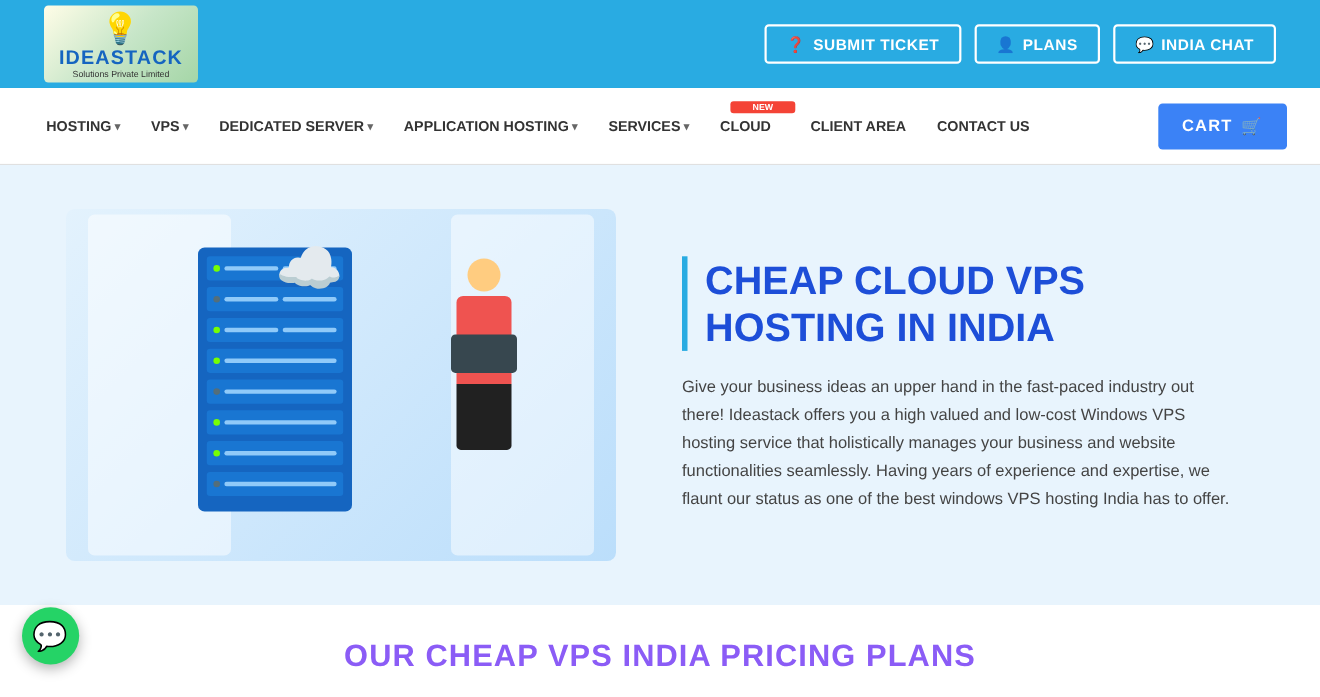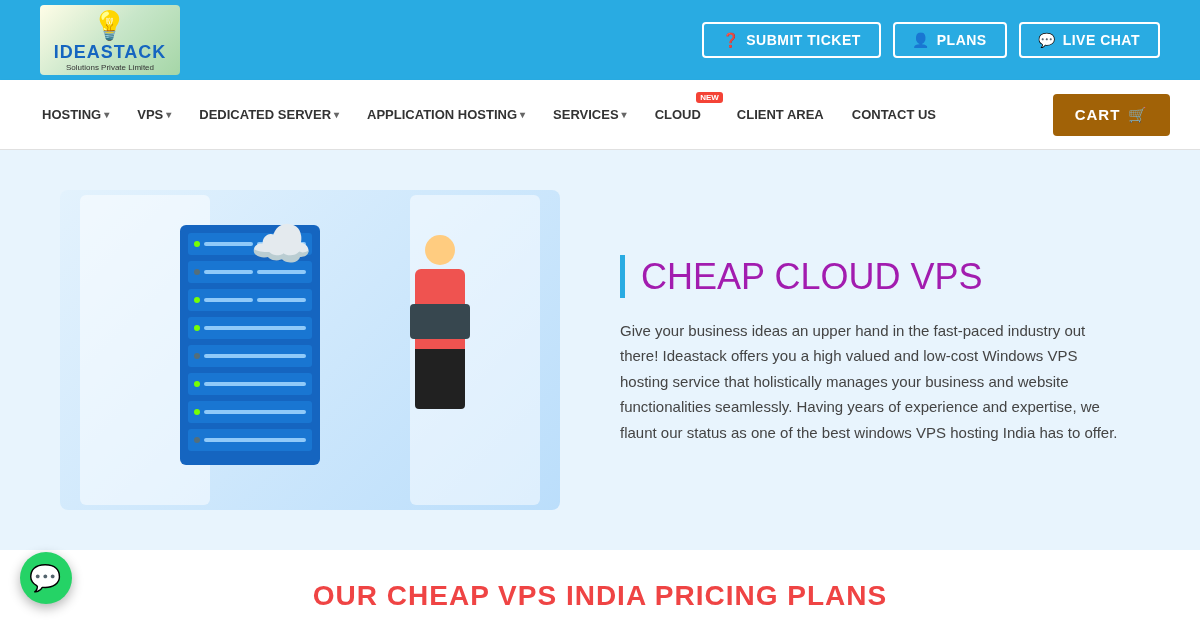--- a/index.html
+++ b/index.html
@@ -100,25 +100,25 @@
       color: #666;
     }
     .nav-item .new-badge {
       position: absolute;
       top: 12px;
       right: -2px;
       background: #f44336;
       color: #fff;
       font-size: 8px;
       font-weight: bold;
-      padding: 1px 4px;
+      padding: 1px 20px;
       border-radius: 3px;
     }
     .cart-btn {
-      background: #a16207;
+      background: #3b82f6;
       color: #fff;
       border: none;
       padding: 12px 22px;
       border-radius: 4px;
       font-size: 15px;
       font-weight: bold;
       cursor: pointer;
       display: flex;
       align-items: center;
       gap: 8px;
@@ -247,42 +247,42 @@
     .hero-content {
       flex: 1;
     }
     .hero-title-bar {
       border-left: 5px solid #29abe2;
       padding-left: 16px;
       margin-bottom: 20px;
     }
     .hero-title {
       font-size: 36px;
-      font-weight: 400;
-      color: #a21caf;
+      font-weight: 700;
+      color: #1d4ed8;
       line-height: 1.2;
       text-transform: uppercase;
     }
     .hero-desc {
       font-size: 15px;
       color: #444;
       line-height: 1.7;
       max-width: 500px;
     }
 
     
     .pricing-section {
       background: #fff;
       padding: 30px 60px 20px;
       text-align: center;
     }
     .pricing-title {
       font-size: 28px;
       font-weight: 900;
-      color: #ef4444;
+      color: #8b5cf6;
       text-transform: uppercase;
       letter-spacing: 1px;
     }
 
     
     .whatsapp-btn {
       position: fixed;
       bottom: 30px;
       left: 20px;
       width: 52px;
@@ -314,21 +314,21 @@
     <button class="top-btn">
       <span>❓</span>
       <span>SUBMIT TICKET</span>
     </button>
     <button class="top-btn">
       <span>👤</span>
       <span>PLANS</span>
     </button>
     <button class="top-btn">
       <span>💬</span>
-      <span>LIVE CHAT</span>
+      <span>INDIA CHAT</span>
     </button>
   </div>
 </div>
 
 <nav class="nav-bar">
   <div class="nav-links">
     <div class="nav-item">
       <span>HOSTING</span>
       <span class="arrow">▾</span>
     </div>
@@ -419,20 +419,21 @@
         </div>
         <div class="person-legs"></div>
       </div>
     </div>
   </div>
 
   <div class="hero-content">
     <div class="hero-title-bar">
       <h1 class="hero-title">
         <span>CHEAP CLOUD VPS</span><br>
+        <span>HOSTING IN INDIA</span>
       </h1>
     </div>
     <p class="hero-desc">Give your business ideas an upper hand in the fast-paced industry out there! Ideastack offers you a high valued and low-cost Windows VPS hosting service that holistically manages your business and website functionalities seamlessly. Having years of experience and expertise, we flaunt our status as one of the best windows VPS hosting India has to offer.</p>
   </div>
 </section>
 
 <div class="pricing-section">
   <h2 class="pricing-title">OUR CHEAP VPS INDIA PRICING PLANS</h2>
 </div>
 

